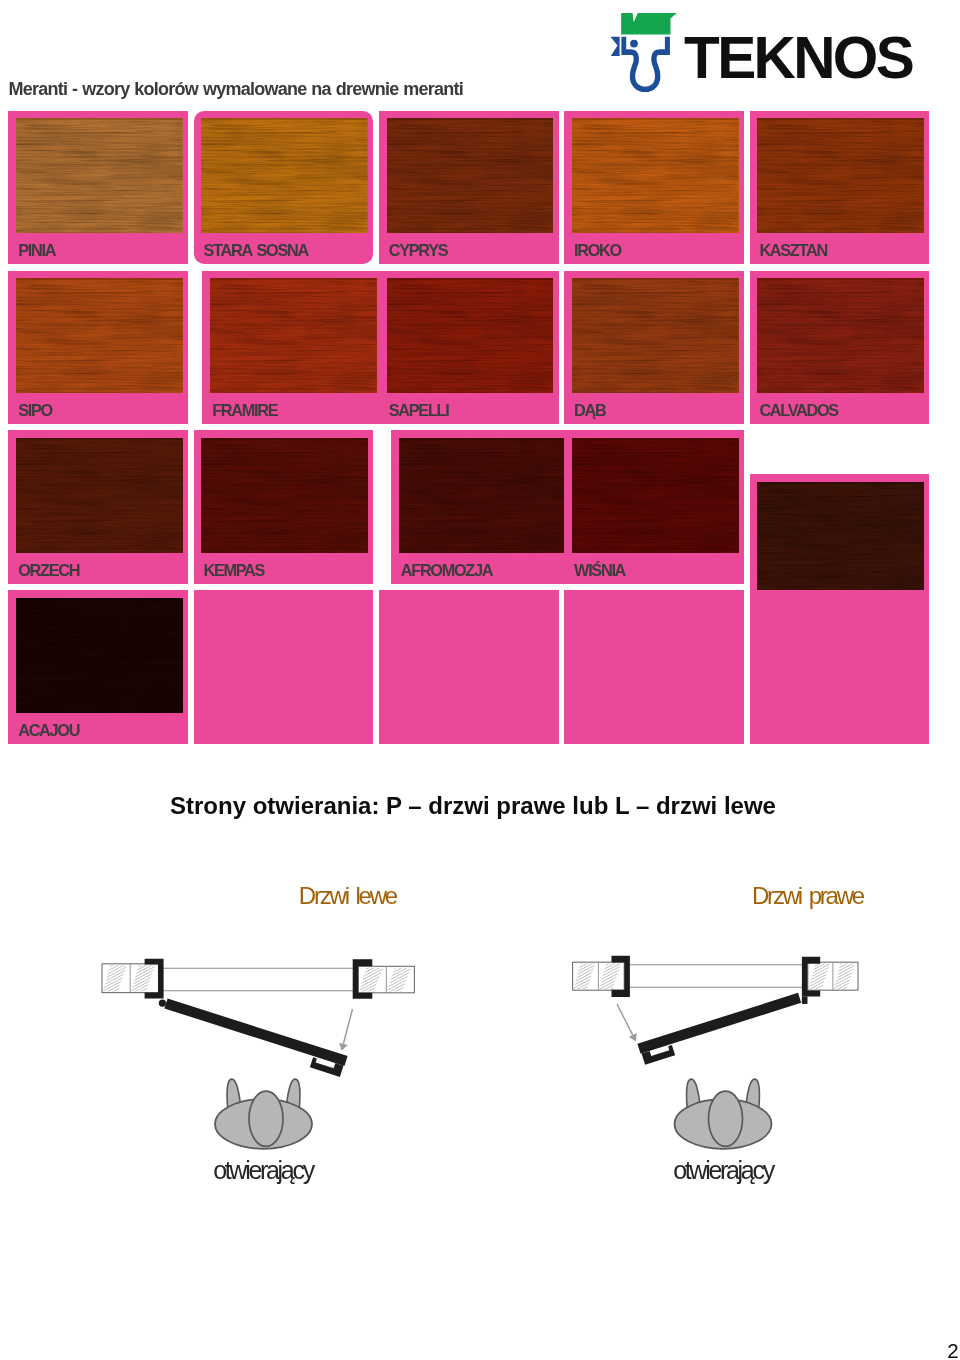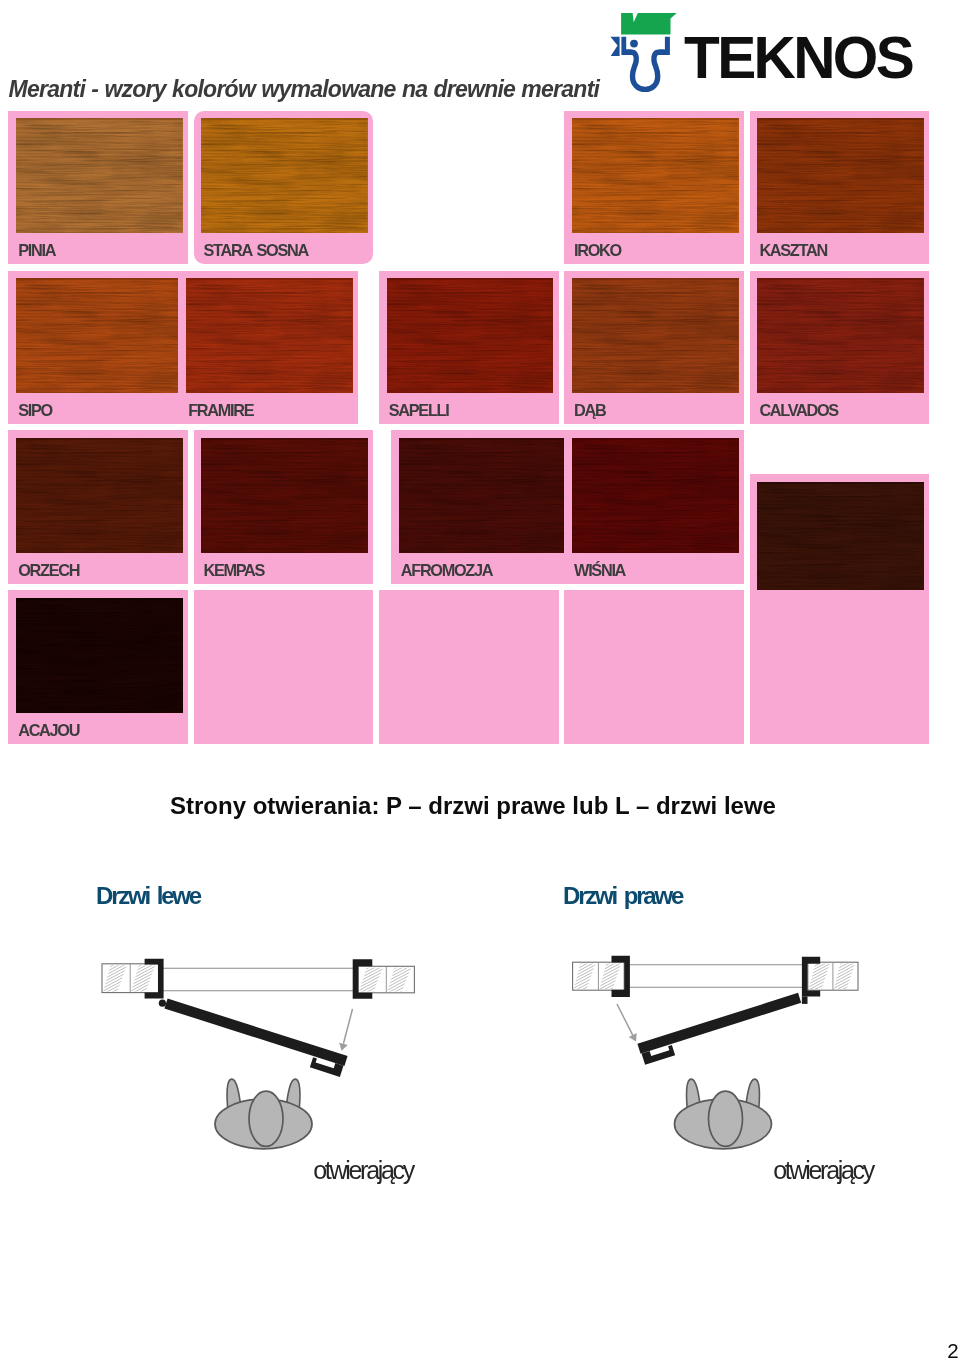--- a/index.html
+++ b/index.html
@@ -4,43 +4,43 @@
 <title>Meranti</title>
 <style>
 html,body{margin:0;padding:0;background:#ffffff;}
 body{width:960px;height:1360px;font-family:"Liberation Sans",sans-serif;
  -webkit-font-smoothing:antialiased;}
 .page{position:relative;width:960px;height:1360px;overflow:hidden;background:#fff;}
 svg{display:block;}
 
 
 .logo{position:absolute;left:0;top:0;width:960px;height:100px;}
-.doc-title{position:absolute;left:8.5px;top:78.8px;font-size:23px;font-weight:700;
- color:#3b3b3b;letter-spacing:-0.75px;word-spacing:0.6px;white-space:nowrap;line-height:21px;font-style:italic;}
+.doc-title{position:absolute;left:8.5px;top:78.8px;font-size:18px;font-weight:700;
+ color:#3b3b3b;letter-spacing:-0.75px;word-spacing:0.6px;white-space:nowrap;line-height:21px;}
 
 
 .grid{position:absolute;left:8.4px;top:110.6px;width:921px;height:635px;}
-.cell{position:absolute;width:179.6px;height:153.4px;background:#f9a8d4;}
+.cell{position:absolute;width:179.6px;height:153.4px;background:#ec4899;}
 .cell .chip{position:absolute;left:7.7px;top:7.4px;width:166.6px;height:115.2px;overflow:hidden;}
 .cell .chip .base{position:absolute;inset:0;}
 .cell .chip svg{position:absolute;left:0;top:0;width:166.6px;height:115.2px;}
 .cell .lab{position:absolute;left:9.8px;top:131.3px;font-size:16.3px;font-weight:600;
  color:#3c3c3c;letter-spacing:-1.3px;word-spacing:2.0px;white-space:nowrap;line-height:16px;}
 
 
 .sect-h{position:absolute;left:-7px;top:794px;width:960px;text-align:center;
  font-size:24px;font-weight:700;color:#0d0d0d;line-height:24px;}
 
 
 .diagrams{position:absolute;left:0;top:0;width:960px;height:1360px;}
-.d-title{position:absolute;width:300px;text-align:left;line-height:24px;
- font-size:24px;font-weight:700;color:#0c4a6e;letter-spacing:-2.2px;word-spacing:3.2px;}
+.d-title{position:absolute;width:300px;text-align:right;line-height:24px;
+ font-size:24px;font-weight:400;color:#a16207;letter-spacing:-2.2px;word-spacing:3.2px;}
 .d-title.l{left:96px;top:884px;}
 .d-title.r{left:563px;top:884px;}
-.d-cap{position:absolute;width:300px;text-align:right;line-height:25px;
+.d-cap{position:absolute;width:300px;text-align:center;line-height:25px;
  font-size:25px;font-weight:400;color:#262626;letter-spacing:-2.3px;}
 .d-cap.l{left:113px;top:1158px;}
 .d-cap.r{left:573px;top:1158px;}
 
 
 .pageno{position:absolute;left:947.2px;top:1341.3px;font-size:20.5px;line-height:20px;color:#0a0a0a;}
 </style>
 </head>
 <body>
 
@@ -97,20 +97,32 @@
         <div class="base" style="background:#bf7110"></div>
         <svg viewBox="0 0 167 115" preserveAspectRatio="none">
             <rect width="167" height="115" fill="#8a4c07" filter="url(#wgA)"></rect>
             <rect width="167" height="115" fill="#dc9524" filter="url(#wgB)"></rect>
             <rect width="167" height="115" fill="#8a4c07" filter="url(#wgC)"></rect>
             <rect width="167" height="2.2" fill="#8a4c07" opacity="0.55"></rect>
           </svg>
       </div>
       <div class="lab">STARA SOSNA</div>
     </div>
+    <div class="cell" style="left:370.60px;top:0.00px;">
+      <div class="chip">
+        <div class="base" style="background:#7c2c0c"></div>
+        <svg viewBox="0 0 167 115" preserveAspectRatio="none">
+            <rect width="167" height="115" fill="#541a05" filter="url(#wgA)"></rect>
+            <rect width="167" height="115" fill="#98431a" filter="url(#wgB)"></rect>
+            <rect width="167" height="115" fill="#541a05" filter="url(#wgC)"></rect>
+            <rect width="167" height="2.2" fill="#541a05" opacity="0.55"></rect>
+          </svg>
+      </div>
+      <div class="lab">CYPRYS</div>
+    </div>
     <div class="cell" style="left:741.20px;top:0.00px;">
       <div class="chip">
         <div class="base" style="background:#92350a"></div>
         <svg viewBox="0 0 167 115" preserveAspectRatio="none">
             <rect width="167" height="115" fill="#672005" filter="url(#wgA)"></rect>
             <rect width="167" height="115" fill="#ac4c18" filter="url(#wgB)"></rect>
             <rect width="167" height="115" fill="#672005" filter="url(#wgC)"></rect>
             <rect width="167" height="2.2" fill="#672005" opacity="0.55"></rect>
           </svg>
       </div>
@@ -133,21 +145,21 @@
         <div class="base" style="background:#b14a12"></div>
         <svg viewBox="0 0 167 115" preserveAspectRatio="none">
             <rect width="167" height="115" fill="#80300a" filter="url(#wgA)"></rect>
             <rect width="167" height="115" fill="#cb6524" filter="url(#wgB)"></rect>
             <rect width="167" height="115" fill="#80300a" filter="url(#wgC)"></rect>
             <rect width="167" height="2.2" fill="#80300a" opacity="0.55"></rect>
           </svg>
       </div>
       <div class="lab">SIPO</div>
     </div>
-    <div class="cell" style="left:170px;top:159.95px;">
+    <div class="cell" style="left:194px;top:159.95px;">
       <div class="chip">
         <div class="base" style="background:#a52d0e"></div>
         <svg viewBox="0 0 167 115" preserveAspectRatio="none">
             <rect width="167" height="115" fill="#771b07" filter="url(#wgA)"></rect>
             <rect width="167" height="115" fill="#bf4220" filter="url(#wgB)"></rect>
             <rect width="167" height="115" fill="#771b07" filter="url(#wgC)"></rect>
             <rect width="167" height="2.2" fill="#771b07" opacity="0.55"></rect>
           </svg>
       </div>
       <div class="lab">FRAMIRE</div>

